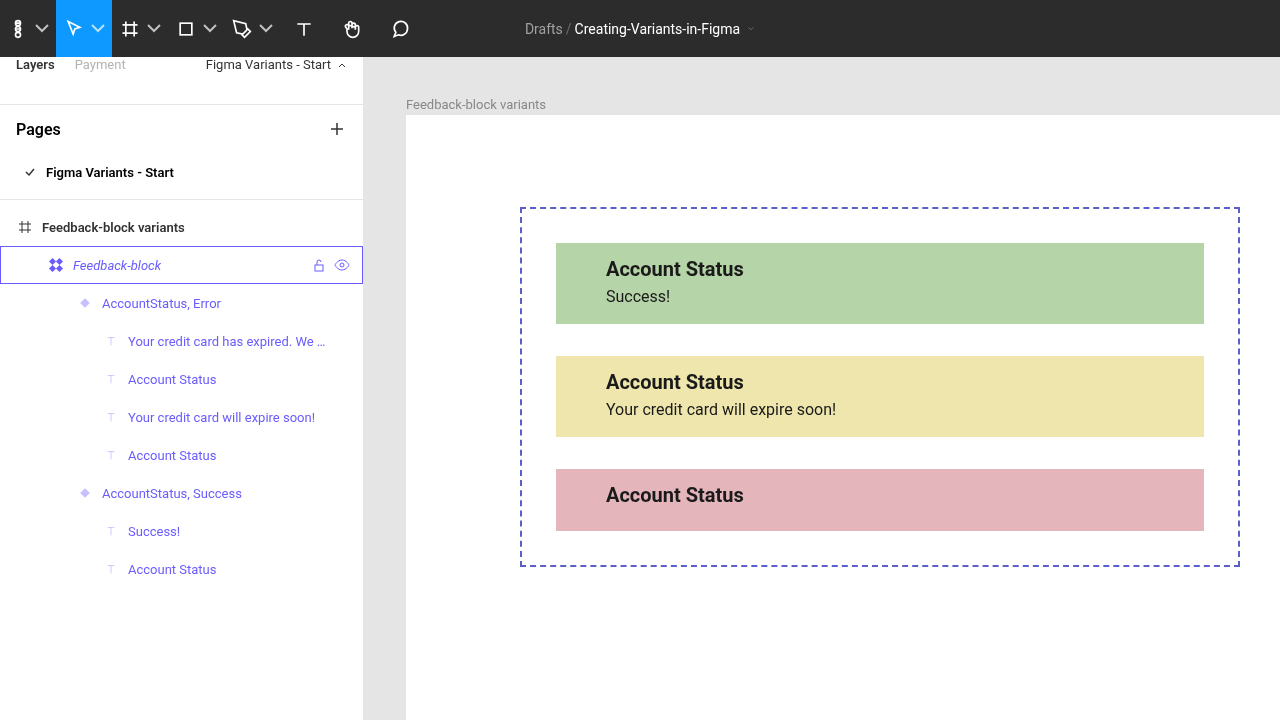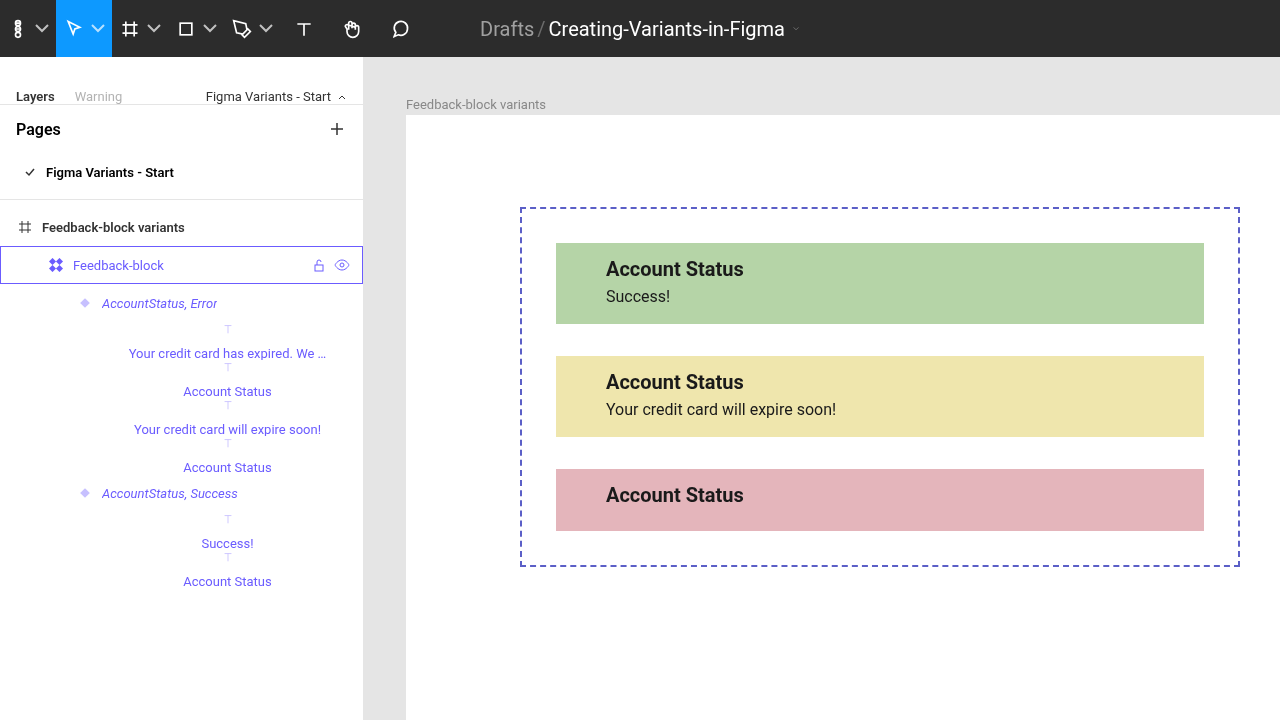--- a/index.html
+++ b/index.html
@@ -5,27 +5,27 @@
 * { box-sizing: border-box; margin: 0; padding: 0; font-family: -apple-system, BlinkMacSystemFont, "Segoe UI", Roboto, sans-serif; }
 body { width: 1280px; height: 720px; overflow: hidden; background: #e5e5e5; }
 
 
 .toolbar { height: 57px; background: #2c2c2c; display: flex; align-items: center; position: relative; }
 .tool-btn { width: 48px; height: 57px; display: flex; align-items: center; justify-content: center; cursor: pointer; color: #fff; }
 .tool-btn.active { background: #0d99ff; }
 .tool-btn.with-chevron { width: 56px; padding-left: 4px; }
 .tool-btn svg { width: 20px; height: 20px; }
 .chevron-small { width: 8px; height: 8px; margin-left: 4px; opacity: 0.7; }
-.title-area { position: absolute; left: 50%; transform: translateX(-50%); display: flex; align-items: center; gap: 3px; color: #fff; font-size: 20px; }
+.title-area { position: absolute; left: 50%; transform: translateX(-50%); display: flex; align-items: center; gap: 3px; color: #fff; font-size: 14px; }
 .title-area .drafts { color: #a0a0a0; }
 .title-area .slash { color: #6b6b6b; }
 
 
 .left-panel { position: absolute; top: 57px; left: 0; width: 364px; bottom: 0; background: #fff; border-right: 1px solid #e5e5e5; }
-.panel-tabs { height: 48px; display: flex; align-items: flex-end; padding: 0 16px; border-bottom: 1px solid #e5e5e5; }
+.panel-tabs { height: 48px; display: flex; align-items: flex-start; padding: 0 16px; border-bottom: 1px solid #e5e5e5; }
 .panel-tab { font-size: 13px; font-weight: 600; color: #333; margin-right: 20px; cursor: pointer; }
 .panel-tab.inactive { color: #b3b3b3; font-weight: 400; }
 .page-selector { margin-left: auto; font-size: 13px; color: #333; display: flex; align-items: center; gap: 6px; cursor: pointer; }
 
 .pages-header { height: 48px; display: flex; align-items: center; padding: 0 16px; justify-content: space-between; }
 .pages-header span { font-size: 16px; font-weight: 600; }
 .plus-btn { width: 20px; height: 20px; cursor: pointer; color: #333; }
 
 .page-item { height: 38px; display: flex; align-items: center; padding: 0 16px 0 24px; font-size: 13px; cursor: pointer; gap: 10px; }
 .page-item .check { width: 12px; }
@@ -34,23 +34,23 @@
 
 .layers-divider { height: 1px; background: #e5e5e5; margin: 8px 0; }
 
 .layer-item { height: 38px; display: flex; align-items: center; padding: 0 12px 0 18px; font-size: 13px; cursor: pointer; gap: 10px; color: #333; }
 .layer-item .layer-icon { width: 14px; height: 14px; flex-shrink: 0; display: flex; align-items: center; justify-content: center; }
 .layer-item.bold { font-weight: 600; }
 .layer-item.selected { border: 1px solid #6b5cff; background: #fff; color: #6b5cff; }
 .layer-item.purple { color: #6b5cff; }
 .layer-item .tail-icons { margin-left: auto; display: flex; gap: 8px; color: #6b5cff; }
 .layer-item .layer-label { white-space: nowrap; overflow: hidden; text-overflow: ellipsis; }
-.indent-1 { padding-left: 48px; }
-.indent-2 { padding-left: 78px; font-style: italic; }
-.indent-3 { padding-left: 104px; flex-direction: column; }
+.indent-1 { padding-left: 48px; font-style: italic; }
+.indent-2 { padding-left: 78px; }
+.indent-3 { padding-left: 104px; }
 
 
 .canvas { position: absolute; top: 57px; left: 364px; right: 0; bottom: 0; background: #e5e5e5; overflow: hidden; }
 .frame-label { position: absolute; top: 40px; left: 42px; font-size: 13px; color: #888; }
 .frame-container { position: absolute; top: 58px; left: 42px; width: 875px; background: #fff; padding-bottom: 48px; }
 .variant-frame { position: absolute; top: 150px; left: 156px; width: 720px; border: 2px dashed #5b5fc7; background: #fff; padding: 34px; display: flex; flex-direction: column; gap: 32px; }
 
 .feedback-block { padding: 14px 50px 18px; }
 .feedback-block.success { background: #b5d4a7; }
 .feedback-block.warning { background: #efe6ad; }
@@ -128,21 +128,21 @@
     <span>Creating-Variants-in-Figma</span>
     <svg class="chevron-small" viewBox="0 0 10 10">
         <path d="M2 3l3 3 3-3" stroke="#a0a0a0" fill="none"></path>
       </svg>
   </div>
 </div>
 
 <div class="left-panel">
   <div class="panel-tabs">
     <span class="panel-tab">Layers</span>
-    <span class="panel-tab inactive">Warning</span>
+    <span class="panel-tab inactive">Payment</span>
     <div class="page-selector">
       <span>Figma Variants - Start</span>
       <svg width="10" height="10" viewBox="0 0 10 10">
           <path d="M2 7l3-3 3 3" stroke="#333" fill="none"></path>
         </svg>
     </div>
   </div>
 
   <div class="pages-header">
     <span>Pages</span>

